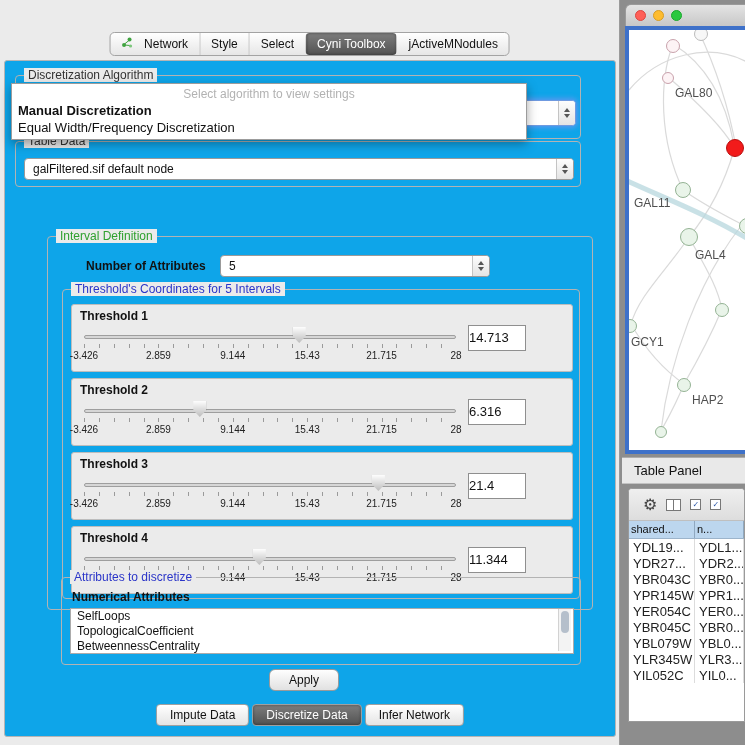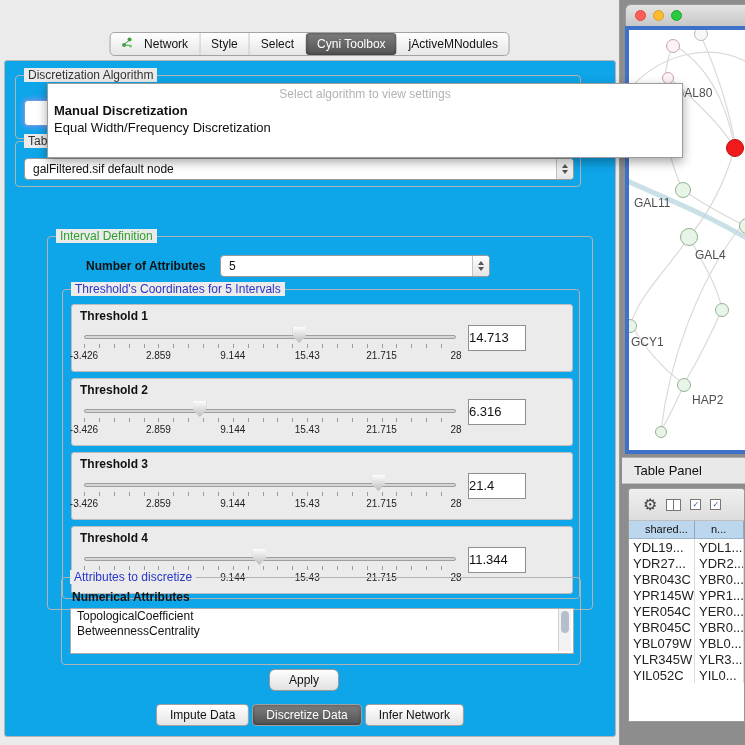--- a/index.html
+++ b/index.html
@@ -28,21 +28,21 @@
   .combo { position:absolute; background:#fff; border:1px solid #9a9a9a; border-radius:4px; font-size:12px; color:#111; display:flex; align-items:center; padding-left:8px; overflow:hidden; }
   .combo .combo-value { flex:1; white-space:nowrap; overflow:hidden; }
   .combo .stepper { width:17px; align-self:stretch; border-left:1px solid #c4c4c4; display:flex; flex-direction:column; align-items:center; justify-content:center; gap:2px; background:linear-gradient(#fdfdfd,#e4e4e4); }
   .arr-up   { width:0; height:0; border-left:3px solid transparent; border-right:3px solid transparent; border-bottom:4px solid #555; }
   .arr-down { width:0; height:0; border-left:3px solid transparent; border-right:3px solid transparent; border-top:4px solid #555; }
   .combo.focused { border-color:#6f9ae0; box-shadow:0 0 5px 2px rgba(100,150,240,.85); }
 
   
   .algo-group { left:10px; top:14px; width:566px; height:64px; }
   .algo-combo { left:8px; top:24px; width:552px; height:26px; }
-  .algo-popup { position:absolute; left:6px; top:22px; width:636px; background:#fff; border:1px solid #9c9c9c; box-shadow:0 4px 10px rgba(0,0,0,.35); z-index:50; padding:2px 0 21px 0;margin-left:36px; }
+  .algo-popup { position:absolute; left:6px; top:22px; width:516px; background:#fff; border:1px solid #9c9c9c; box-shadow:0 4px 10px rgba(0,0,0,.35); z-index:50; padding:2px 0 3px 0; }
   .popup-placeholder { text-align:center; color:#b2b2b2; font-size:12px; height:16px; line-height:16px; }
   .popup-option { font-size:13px; color:#111; height:17px; line-height:17px; padding-left:6px; }
   .popup-option.bold { font-weight:bold; }
 
   .tabledata-group { left:10px; top:80px; width:566px; height:46px; }
   .tabledata-combo { left:8px; top:16px; width:550px; height:22px; }
 
   .interval-group { left:42px; top:136px; width:546px; height:374px;margin-top:39px; }
   .num-label { position:absolute; left:38px; top:22px; font-size:12px; font-weight:bold; color:#111; }
   .num-combo { left:172px; top:18px; width:270px; height:22px; }
@@ -94,21 +94,21 @@
 
   .table-panel-header { position:absolute; left:622px; top:457px; width:123px; height:27px; background:#e9e9e9; border-top:1px solid #adadad; border-bottom:1px solid #c2c2c2; display:flex; align-items:center; padding-left:12px; font-size:13px; color:#111; }
 
   .table-window { position:absolute; left:628px; top:488px; width:117px; height:234px; background:#ffffff; border:1px solid #9a9a9a; border-radius:4px 4px 0 0; overflow:hidden; }
   .table-toolbar { height:32px; background:linear-gradient(#efefef,#dddddd); border-bottom:1px solid #bfbfbf; display:flex; align-items:center; gap:9px; padding-left:14px; }
   .gear-icon { font-size:16px; color:#444; line-height:1; }
   .columns-icon { width:15px; height:12px; border:1px solid #777; background:#fff; position:relative; display:inline-block; }
   .columns-icon::before { content:""; position:absolute; left:6px; top:0; bottom:0; width:1px; background:#777; }
   .cb { width:11px; height:11px; border:1px solid #777; background:#fff; font-size:8px; color:#2b57a8; display:flex; align-items:center; justify-content:center; }
   .table-header { display:flex; height:18px; border-bottom:1px solid #9cb4cb; }
-  .th-cell { background:#bcd6ee; border-right:1px solid #8fa8c0; font-size:11px; color:#111; padding:2px 16px; white-space:nowrap; overflow:hidden; }
+  .th-cell { background:#bcd6ee; border-right:1px solid #8fa8c0; font-size:11px; color:#111; padding:2px 2px; white-space:nowrap; overflow:hidden; }
   .th-cell.c1 { width:66px; }
   .th-cell.c2 { flex:1; }
   .tr { display:flex; height:16px; background:#fff; }
   .td { font-size:13px; color:#222; padding:1px 9px 0 4px; border-right:1px solid #dcdcdc; white-space:nowrap; overflow:hidden; }
   .td.c1 { width:66px; }
   .td.c2 { flex:1; }
 </style>
 </head>
 <body>
 
@@ -258,20 +258,21 @@
           <div class="value-box">11.344</div>
         </div>
 
       </div>
     </div>
 
     <div class="group attributes-group">
       <span class="group-label blue">Attributes to discretize</span>
       <div class="attr-list-label">Numerical Attributes</div>
       <div class="attr-list">
+          <div class="list-item">SelfLoops</div>
           <div class="list-item">TopologicalCoefficient</div>
           <div class="list-item">BetweennessCentrality</div>
         </div>
       <div class="attr-scrollbar" style="top:31px;bottom:13px;right:9px;">
         <div class="attr-scroll-thumb"></div>
       </div>
     </div>
 
     <div class="apply-btn">Apply</div>
 

